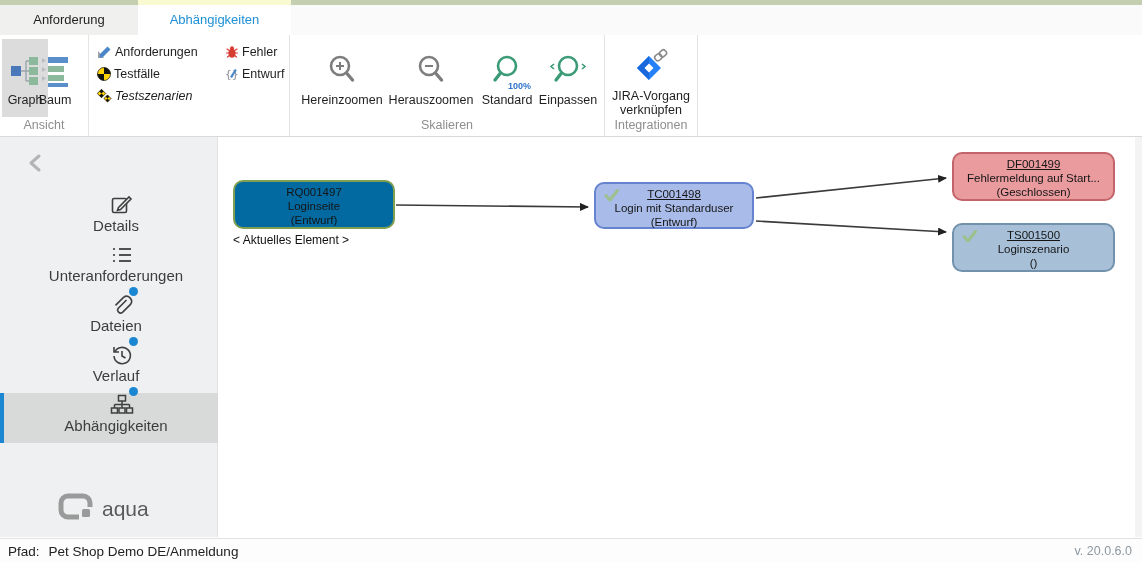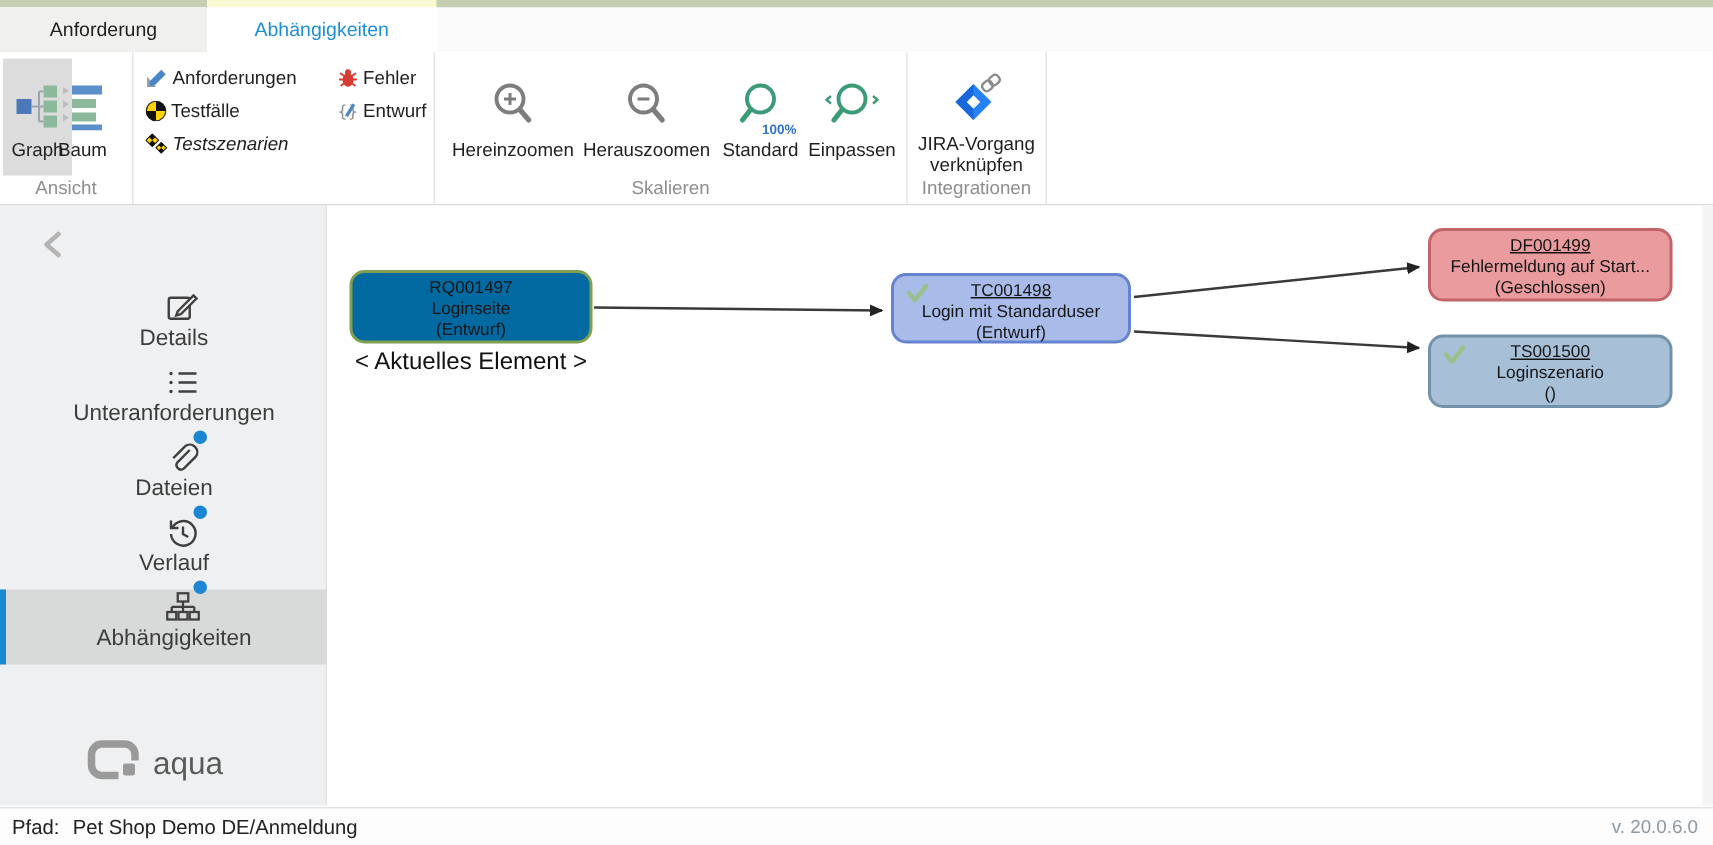--- a/index.html
+++ b/index.html
@@ -46,21 +46,21 @@
   .edges{position:absolute;top:0;left:0;}
   .scrollhint{position:absolute;top:0;right:0;width:7px;height:400px;background:#f4f4f4;}
   .node{position:absolute;border-radius:10px;border:2px solid;box-sizing:border-box;text-align:center;font-size:11.5px;line-height:14px;color:#151515;padding-top:3px;cursor:pointer;}
   .node .nid{text-decoration:underline;}
   .node.current .nid{text-decoration:none;}
   .node .check{position:absolute;left:8px;top:5px;}
   .node.req{background:#0369a1;border-color:#7fa051;}
   .node.tc{background:#a9bce9;border-color:#6583cf;}
   .node.df{background:#e99b9e;border-color:#c2646a;}
   .node.ts{background:#a7c0d8;border-color:#7292ab;margin-top:17px;}
-  .caption{position:absolute;text-align:center;font-size:16px;color:#111;white-space:nowrap;}
+  .caption{position:absolute;font-size:12px;color:#111;white-space:nowrap;}
 
   
   .statusbar{position:absolute;top:538px;left:0;width:1142px;height:24px;background:#fdfdfd;border-top:1px solid #e2e2e2;border-bottom:1px solid #c9d0d4;box-sizing:content-box;display:flex;align-items:center;}
   .statusbar .pathlabel{margin-left:8px;font-size:13.5px;color:#222;}
   .statusbar .pathvalue{margin-left:9px;font-size:13.5px;color:#222;}
   .statusbar .version{margin-left:auto;margin-right:10px;font-size:12.5px;color:#8d98a0;}
 </style>
 </head>
 <body>
 

